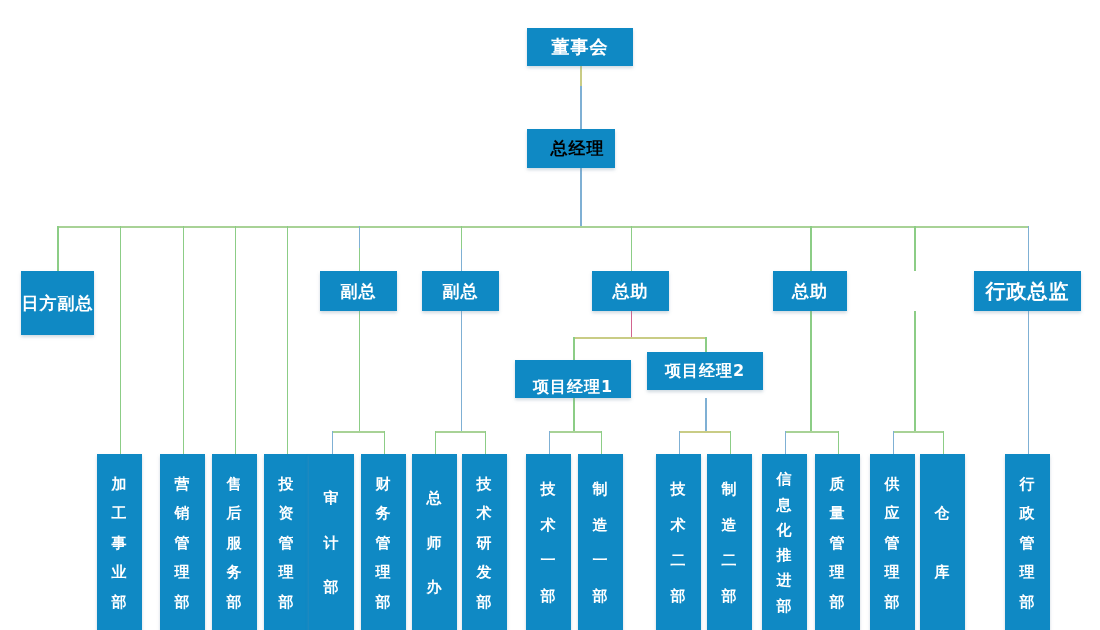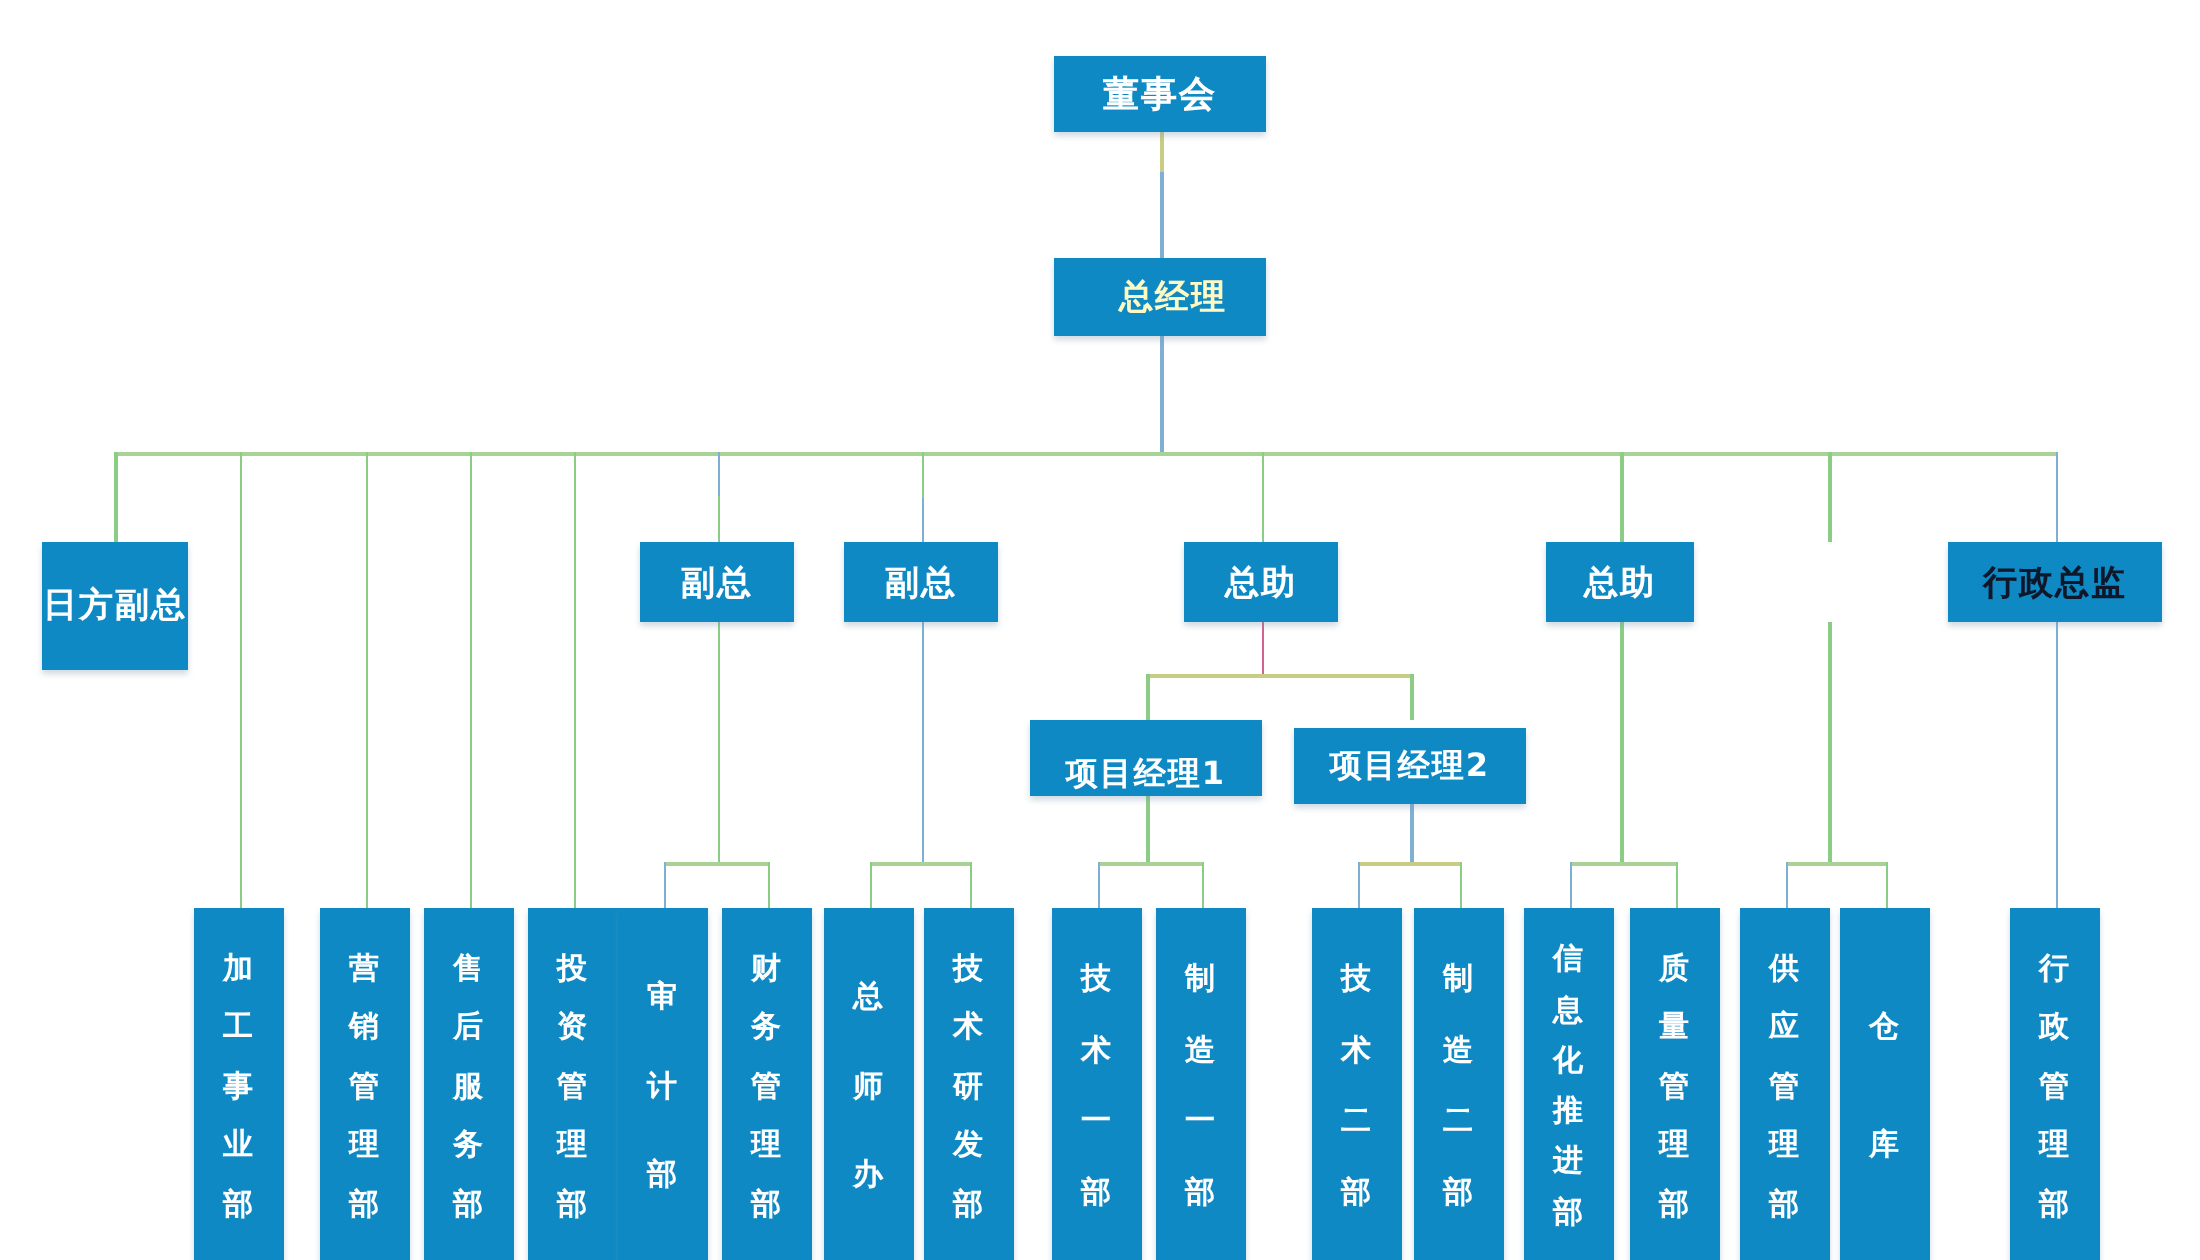--- a/index.html
+++ b/index.html
@@ -69,46 +69,46 @@
     <div class="line" style="left: 784.5px; top: 415px; width: 1.5px; height: 23px; background: rgb(127, 176, 212);"></div>
     <div class="line" style="left: 837.5px; top: 415px; width: 1.5px; height: 23px; background: rgb(140, 205, 134);"></div>
     <div class="line" style="left: 914px; top: 295px; width: 1.5px; height: 120px; background: rgb(140, 205, 134);"></div>
     <div class="line" style="left: 892.5px; top: 415px; width: 50px; height: 1.5px; background: rgb(168, 210, 150);"></div>
     <div class="line" style="left: 892.5px; top: 415px; width: 1.5px; height: 23px; background: rgb(127, 176, 212);"></div>
     <div class="line" style="left: 942.5px; top: 415px; width: 1.5px; height: 23px; background: rgb(140, 205, 134);"></div>
     <div class="line" style="left: 1027.5px; top: 295px; width: 1.5px; height: 143px; background: rgb(127, 176, 212);"></div>
     <div class="node h" style="left: 527px; top: 12px; width: 106px; height: 38px; background: rgb(15, 137, 196); color: rgb(255, 255, 255); font-size: 18px;">
       <span>董事会</span>
     </div>
-    <div class="node h" style="left: 527px; top: 113px; width: 106px; height: 39px; background: rgb(15, 137, 196); color: #fef9c3; font-size: 17px; padding-left: 13px;">
+    <div class="node h" style="left: 527px; top: 113px; width: 88px; height: 39px; background: rgb(15, 137, 196); color: #000000; font-size: 17px; padding-left: 13px;">
       <span>总经理</span>
     </div>
     <div class="node wrap" style="left: 21px; top: 255px; width: 73px; height: 64px; background: rgb(15, 137, 196); color: rgb(255, 255, 255); font-size: 17px;">
       <span>日方</span>
       <span>副总</span>
     </div>
     <div class="node h" style="left: 320px; top: 255px; width: 77px; height: 40px; background: rgb(15, 137, 196); color: rgb(255, 255, 255); font-size: 17px;">
       <span>副总</span>
     </div>
     <div class="node h" style="left: 422px; top: 255px; width: 77px; height: 40px; background: rgb(15, 137, 196); color: rgb(255, 255, 255); font-size: 17px;">
       <span>副总</span>
     </div>
     <div class="node h" style="left: 592px; top: 255px; width: 77px; height: 40px; background: rgb(15, 137, 196); color: rgb(255, 255, 255); font-size: 17px;">
       <span>总助</span>
     </div>
     <div class="node h" style="left: 773px; top: 255px; width: 74px; height: 40px; background: rgb(15, 137, 196); color: rgb(255, 255, 255); font-size: 17px;">
       <span>总助</span>
     </div>
-    <div class="node h" style="left: 974px; top: 255px; width: 107px; height: 40px; background: rgb(15, 137, 196); color: #0f172a; font-size: 17px;">
+    <div class="node h" style="left: 974px; top: 255px; width: 107px; height: 40px; background: rgb(15, 137, 196); color: #ffffff; font-size: 20px;">
       <span>行政总监</span>
     </div>
     <div class="node h" style="left: 515px; top: 344px; width: 116px; height: 38px; background: rgb(15, 137, 196); color: rgb(255, 255, 255); font-size: 16px; align-items: flex-end;">
       <span>项目经理1</span>
     </div>
-    <div class="node h" style="left: 647px; top: 348px; width: 116px; height: 38px; background: rgb(15, 137, 196); color: rgb(255, 255, 255); font-size: 16px;">
+    <div class="node h" style="left: 647px; top: 336px; width: 116px; height: 38px; background: rgb(15, 137, 196); color: rgb(255, 255, 255); font-size: 16px;">
       <span>项目经理2</span>
     </div>
     <div class="node v" style="left: 97px; top: 438px; width: 45px; height: 178px; background: rgb(15, 137, 196); color: rgb(255, 255, 255); font-size: 15px;">
       <span class="ch">加</span>
       <span class="ch">工</span>
       <span class="ch">事</span>
       <span class="ch">业</span>
       <span class="ch">部</span>
     </div>
     <div class="node v" style="left: 160px; top: 438px; width: 45px; height: 178px; background: rgb(15, 137, 196); color: rgb(255, 255, 255); font-size: 15px;">

